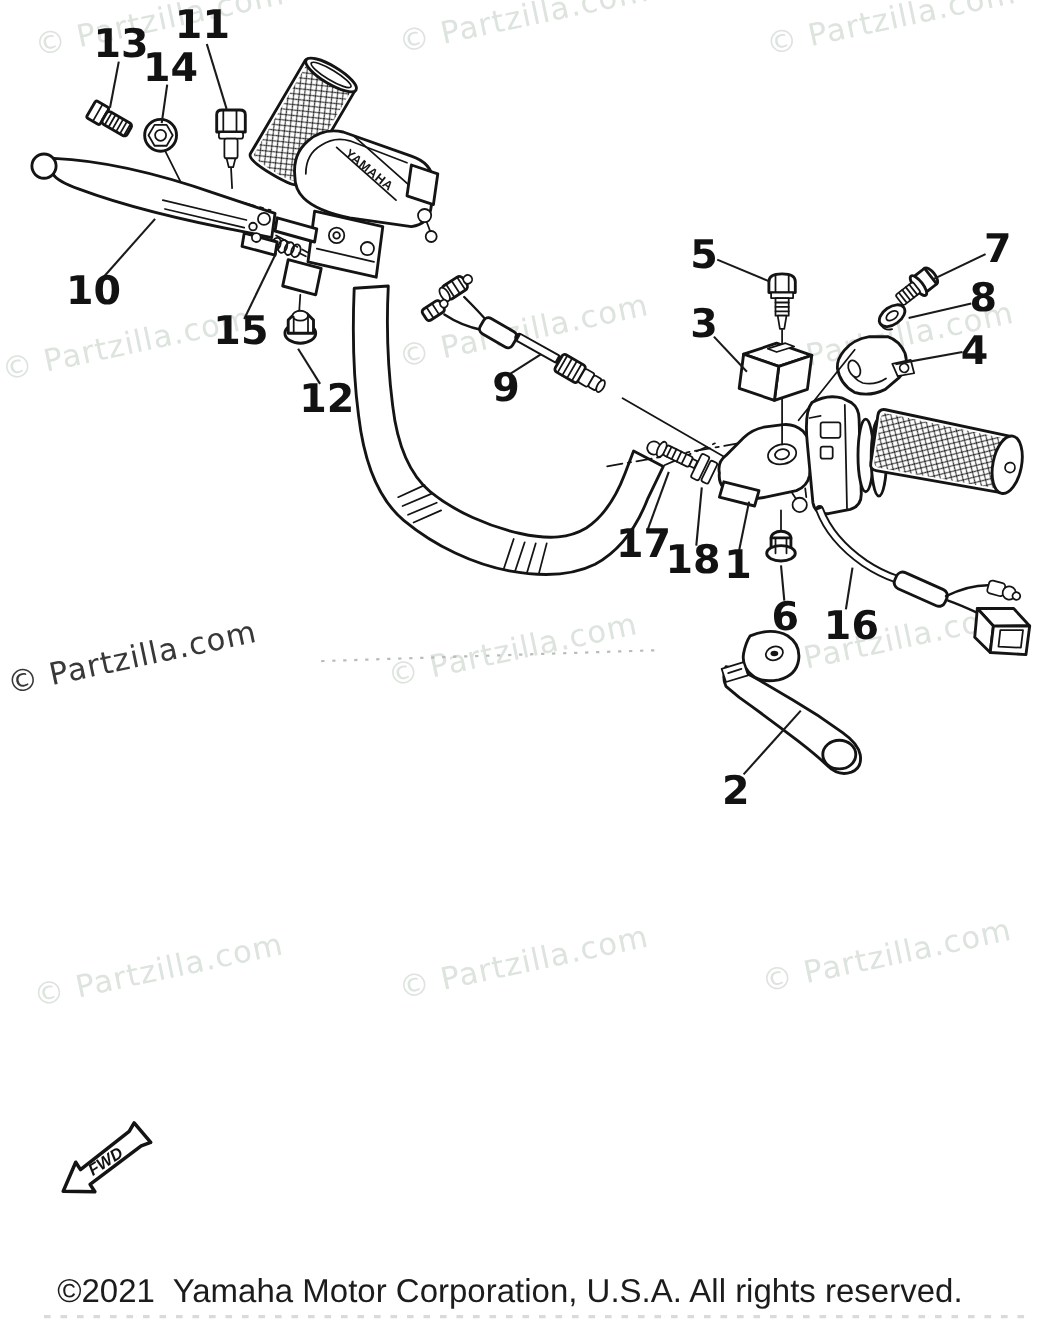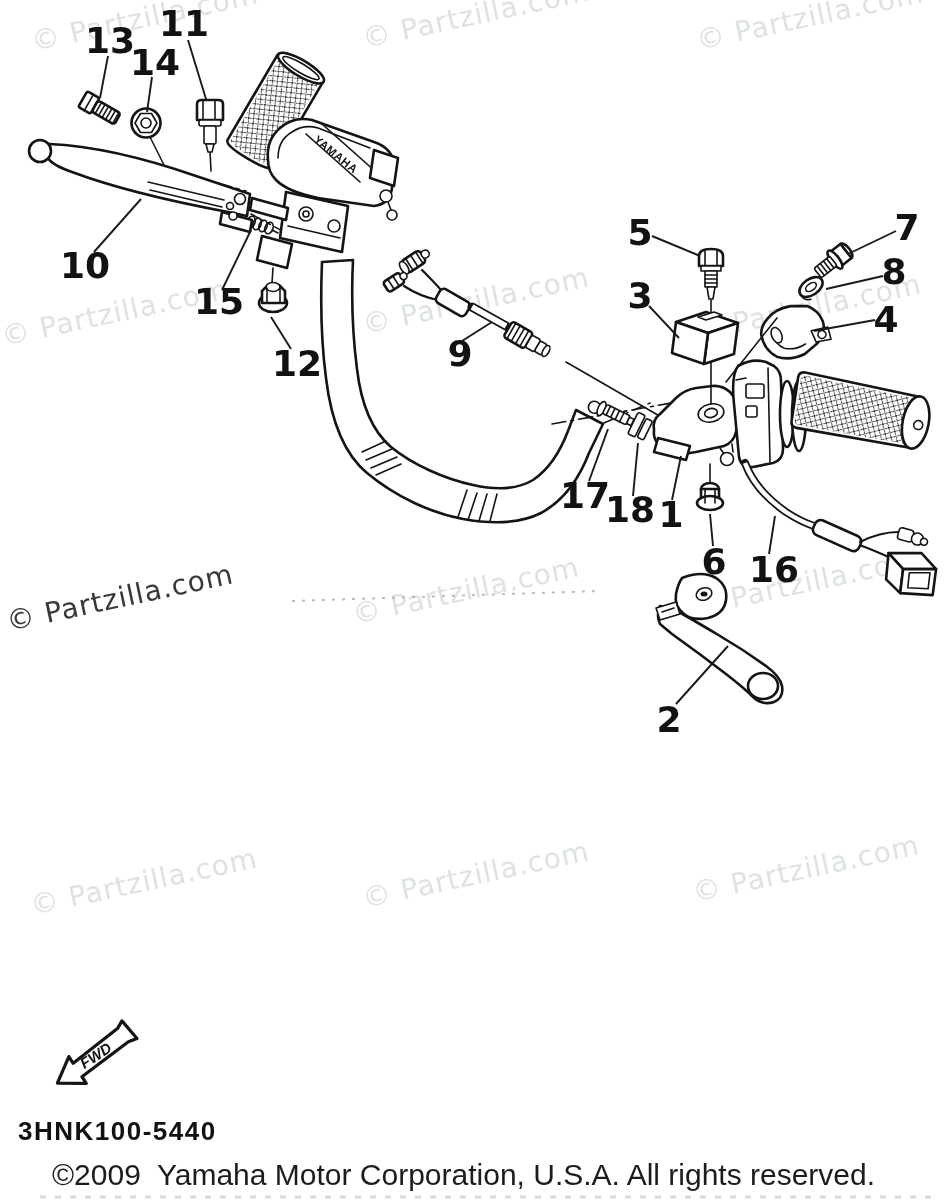--- a/index.html
+++ b/index.html
@@ -329,15 +329,14 @@
         <line x1="633" y1="496" x2="638" y2="443" class="callout-line"></line>
         <text x="630" y="509" text-anchor="middle" dominant-baseline="central" class="callout-num">18</text>
       </g>
 
   <g transform="translate(96,1058) rotate(-33)">
     <polygon class="w ln" stroke-width="3.2" points="-46,0 -22,-16 -22,-8 34,-13 42,-17 45,6 36,4 -22,8 -22,16"></polygon>
     <text class="fwd-text" x="-16" y="3">FWD</text>
   </g>
 </svg>
 
-<div id="part-code">3HNK100-5440</div>
-<div id="copyright">©2009  Yamaha Motor Corporation, U.S.A. All rights reserved.</div>
+<div id="copyright">©2021  Yamaha Motor Corporation, U.S.A. All rights reserved.</div>
 </div>
 
 </body></html>

